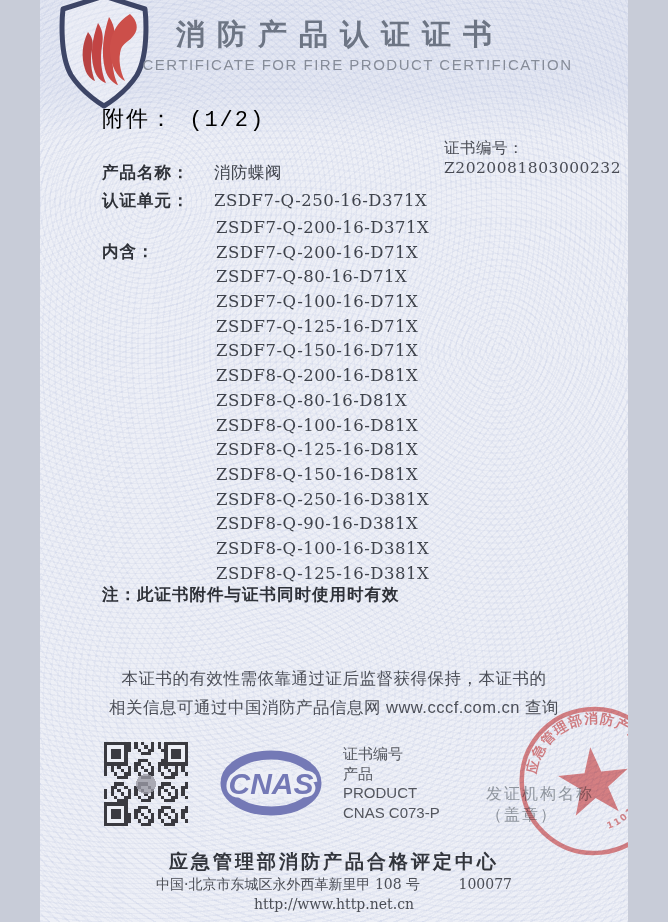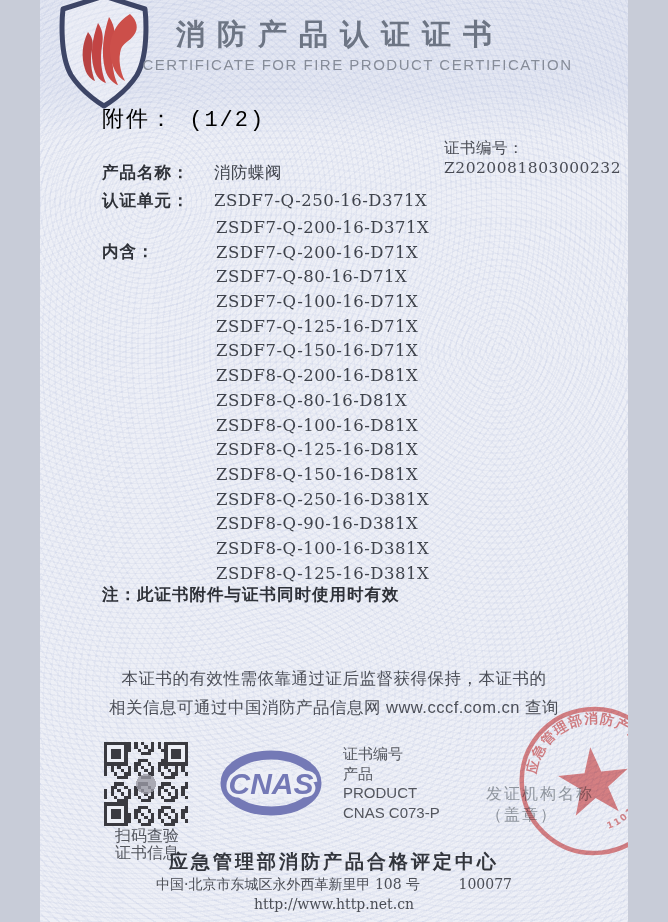--- a/index.html
+++ b/index.html
@@ -313,24 +313,20 @@
         <rect x="2" y="2" width="3" height="3" fill="#3a3a40"></rect>
         <rect x="18" y="0" width="7" height="7" fill="#3a3a40"></rect>
         <rect x="19" y="1" width="5" height="5" fill="#edeff6"></rect>
         <rect x="20" y="2" width="3" height="3" fill="#3a3a40"></rect>
         <rect x="0" y="18" width="7" height="7" fill="#3a3a40"></rect>
         <rect x="1" y="19" width="5" height="5" fill="#edeff6"></rect>
         <rect x="2" y="20" width="3" height="3" fill="#3a3a40"></rect>
         <circle cx="12.5" cy="12.5" r="3" fill="#9a9aa4" opacity="0.8"></circle>
       </svg>
   </div>
-  <div class="abs qr-caption">
-    <div>扫码查验</div>
-    <div>证书信息</div>
-  </div>
 
   <div class="abs cnas-logo">
     <svg width="104" height="68" viewBox="0 0 104 68">
       <ellipse cx="52" cy="34" rx="46" ry="28" fill="none" stroke="#7479b6" stroke-width="9"></ellipse>
       <text x="52" y="45" text-anchor="middle" font-family="Liberation Sans, sans-serif" font-size="30" font-weight="bold" font-style="italic" fill="#7479b6" stroke="#edeff6" stroke-width="7" paint-order="stroke">CNAS</text>
     </svg>
   </div>
 
   <div class="abs cnas-text">
     <div>证书编号</div>

